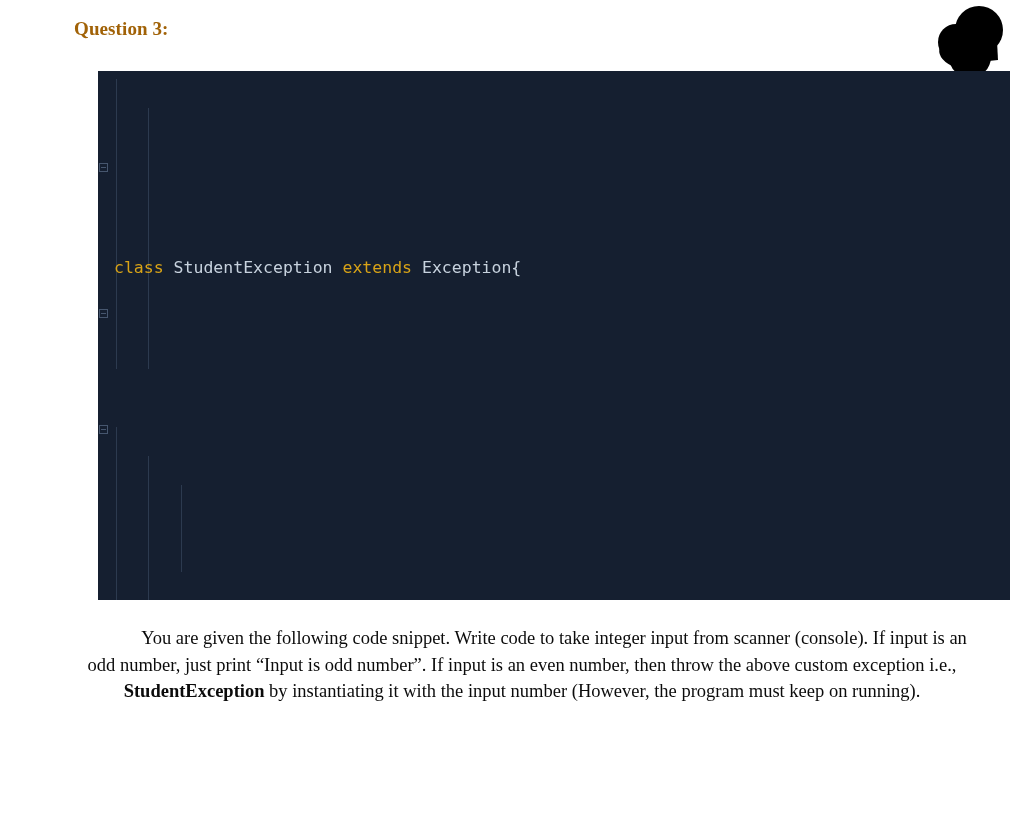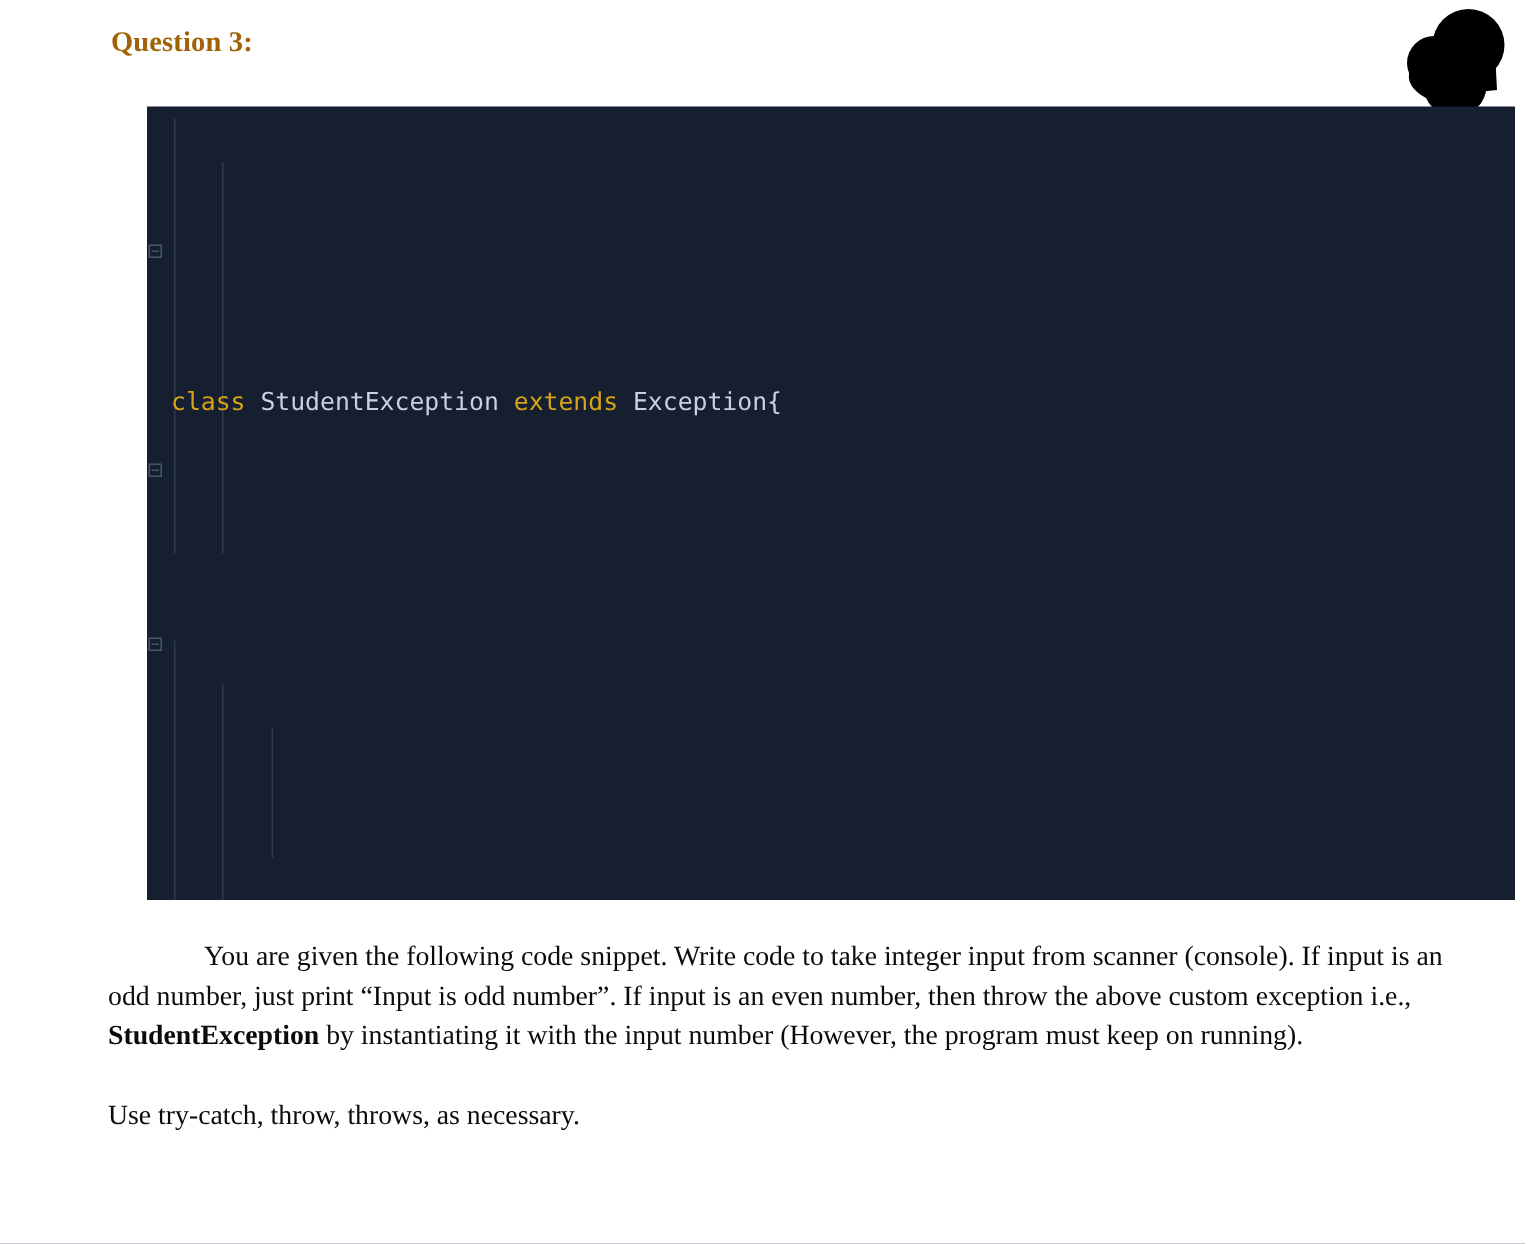--- a/index.html
+++ b/index.html
@@ -112,21 +112,21 @@
     left: 72px;
     top: 625px;
     width: 900px;
     font-family: "Liberation Serif", "DejaVu Serif", serif;
     font-size: 18.5px;
     line-height: 26.5px;
     color: #0b0b0b;
     text-align: left;
   }
   .prose p { margin: 0; }
-  .p-indent { text-indent: 64px; }
+  .p-indent { text-indent: 64px; text-align: center; }
   .p-gap { height: 26px; }
   .bold { font-weight: bold; }
 </style>
 </head>
 <body>
 
 <div class="blob-wrap">
   <svg width="86" height="82" viewBox="0 0 86 82" xmlns="http://www.w3.org/2000/svg">
     <g fill="#000000">
       <circle cx="53" cy="28" r="24"></circle>
@@ -191,14 +191,13 @@
     
 
     
 
   </div>
 </div>
 
 <div class="prose">
   <p class="p-indent"><span>You are given the following code snippet. Write code to take integer input from scanner (console). If input is an odd number, just print “Input is odd number”. If input is an even number, then throw the above custom exception i.e., </span><span class="bold">StudentException</span><span> by instantiating it with the input number (However, the program must keep on running).</span></p>
   <div class="p-gap"></div>
-  <p>Use try-catch, throw, throws, as necessary.</p>
 </div>
 
 </body></html>

